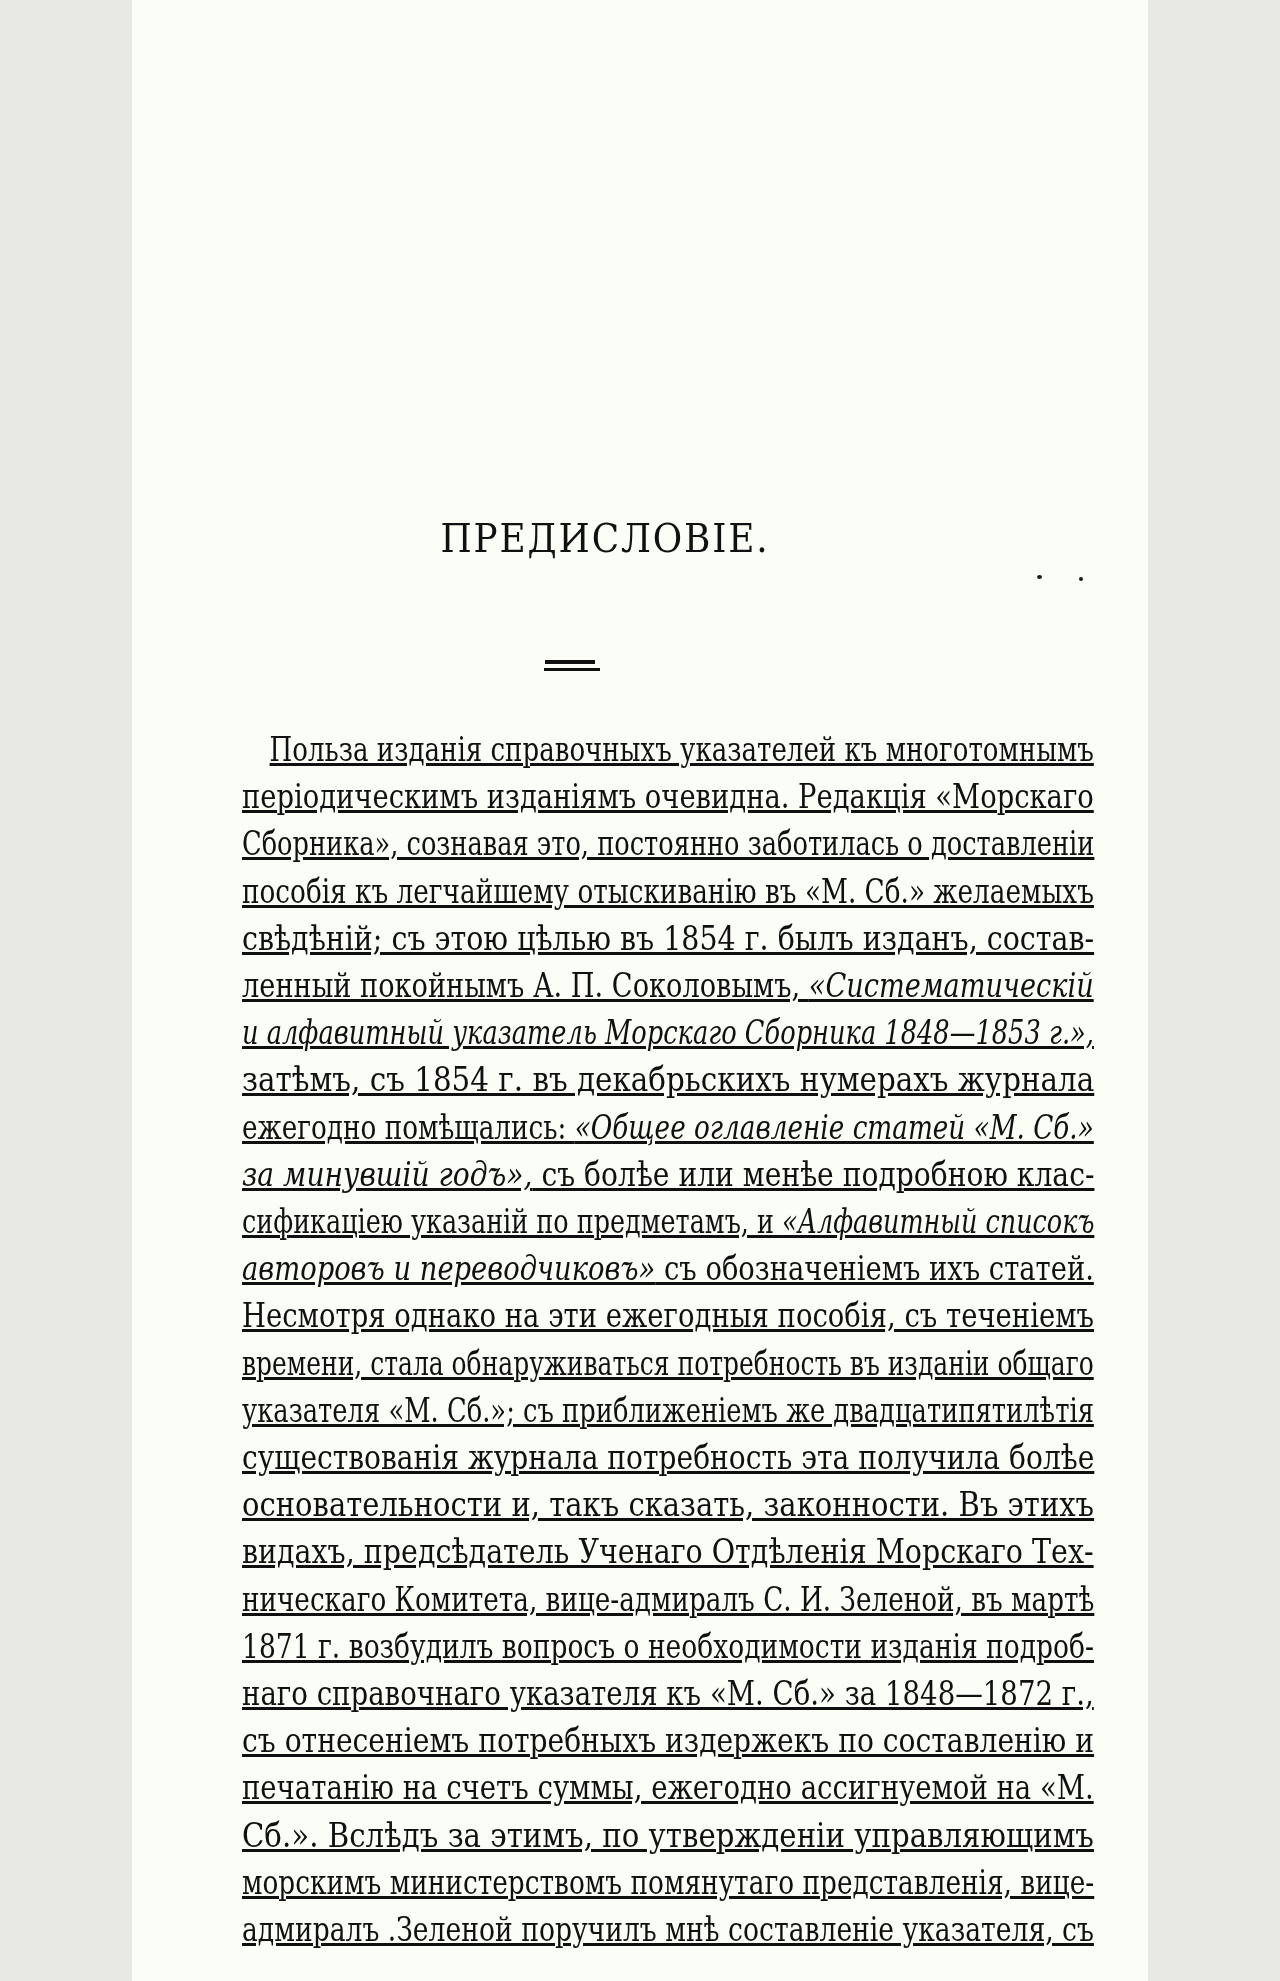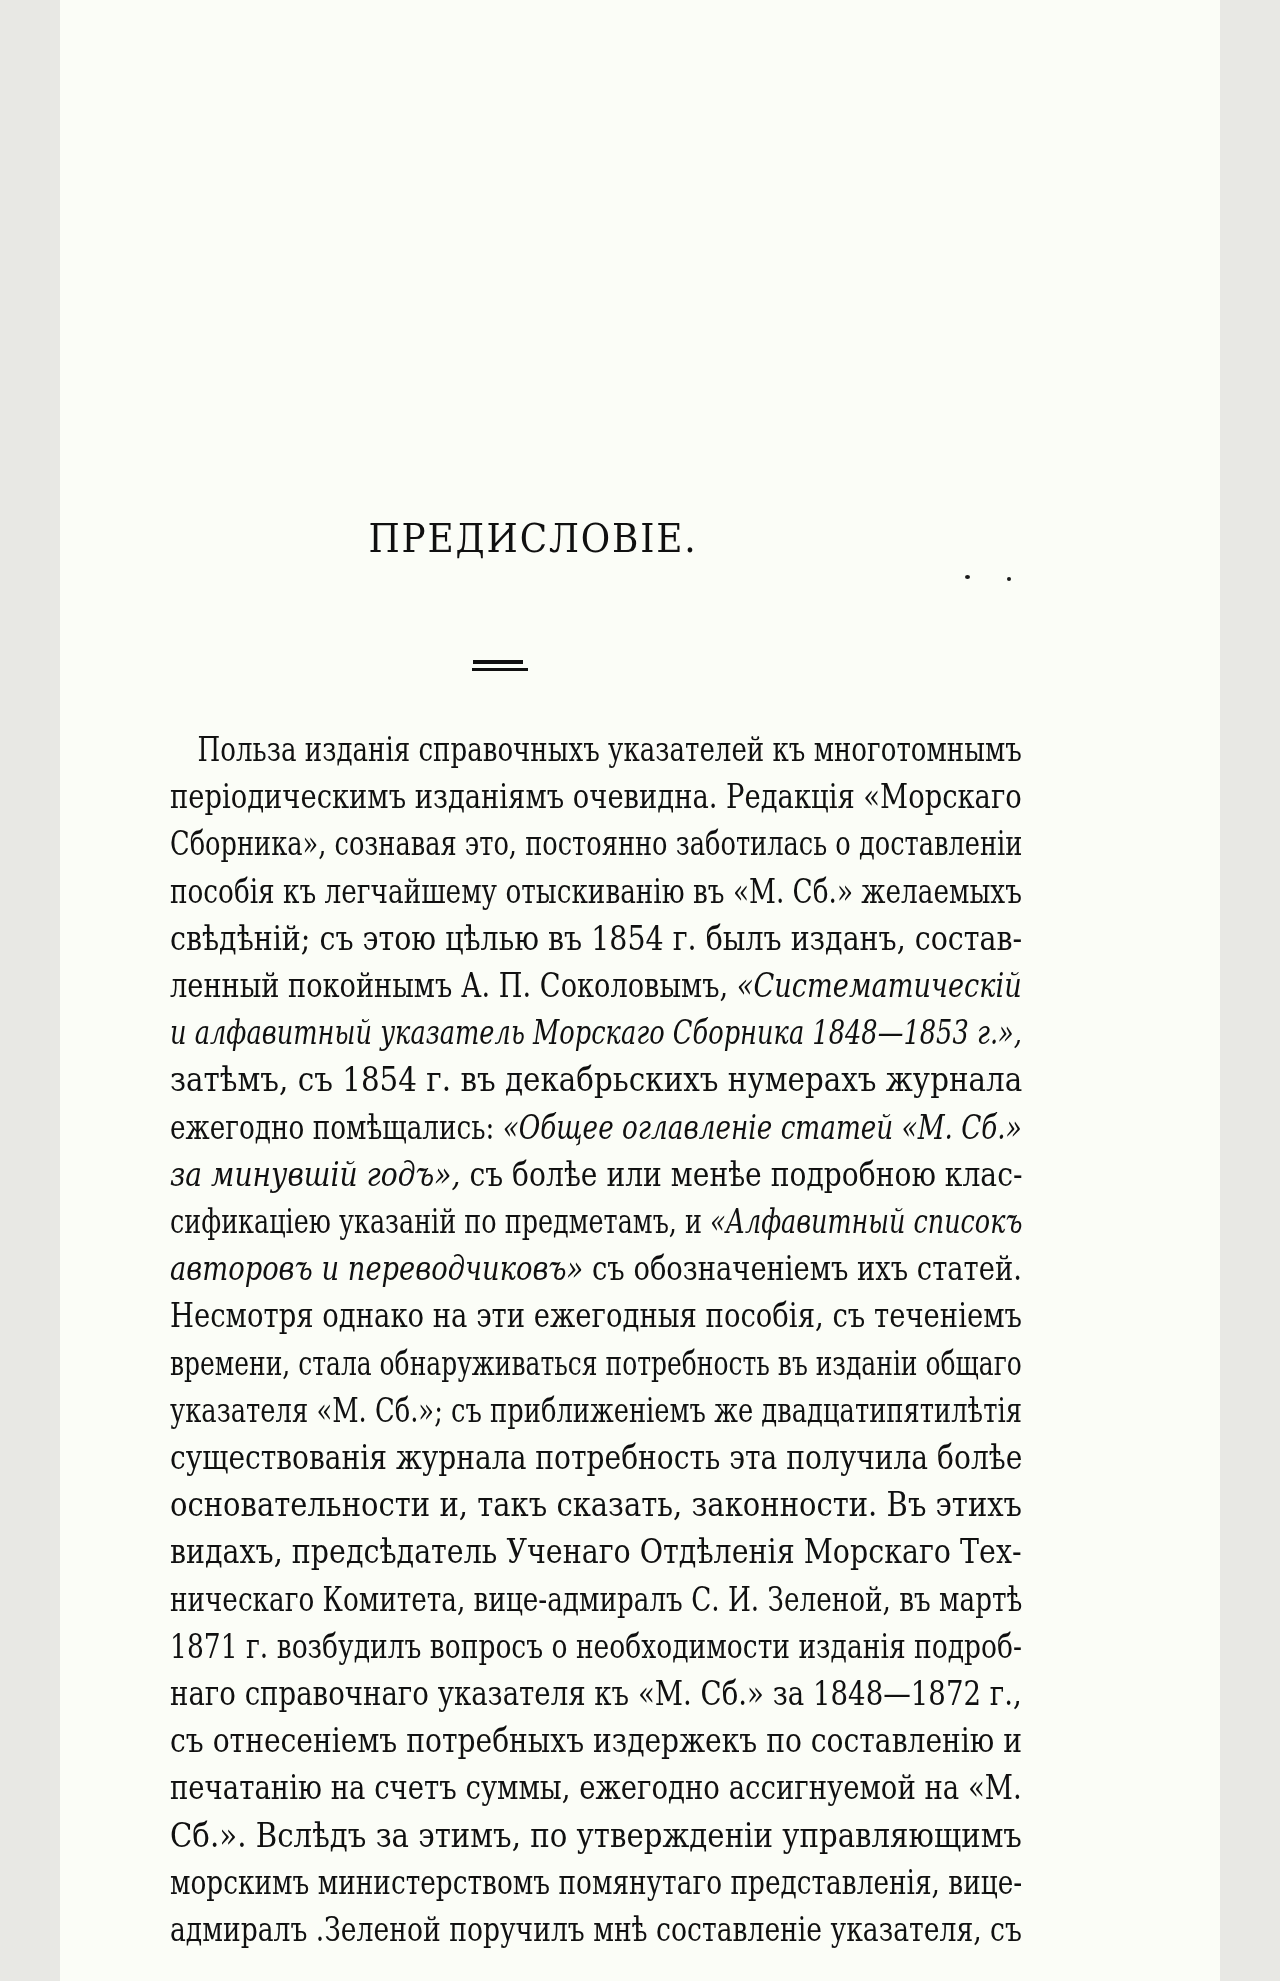--- a/index.html
+++ b/index.html
@@ -1,18 +1,18 @@
 <!DOCTYPE html>
 <html><head>
 <meta charset="utf-8">
 <style>
   html, body { margin: 0; padding: 0; background: #e8e8e4; }
   .page {
     position: relative;
-    width: 1160px;
+    width: 1016px;
     height: 1981px;
     margin: 0 auto;
     background: #fbfdf7;
     color: #101010;
     font-family: "DejaVu Serif", "Liberation Serif", serif;
     overflow: hidden;
   }
   .title {
     position: absolute;
     top: 516px;
@@ -47,20 +47,21 @@
     height: 3px;
     margin-top: 4px;
     background: #101010;
   }
   .body-text {
     position: absolute;
     top: 726px;
     left: 110px;
     width: 852px;
     font-size: 34px;
+    text-decoration: underline;
   }
   .line {
     display: block;
     line-height: 47.2px;
     white-space: nowrap;
     transform-origin: 0 50%;
   }
   .line.indent { text-indent: 36px; }
   .it { font-style: italic; }
   .speck {

